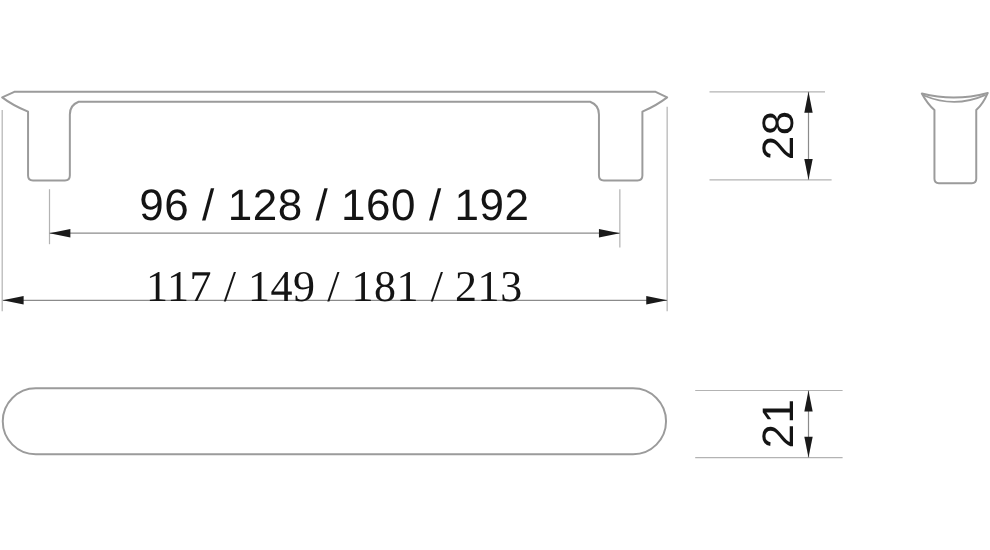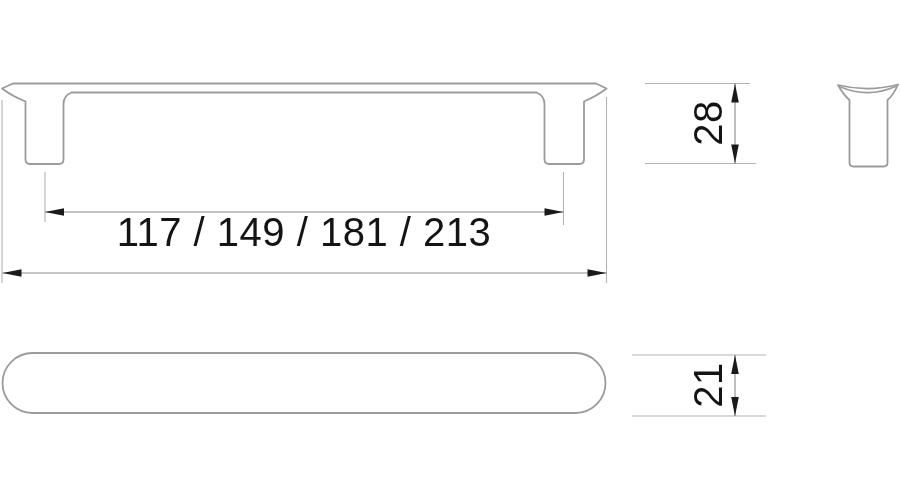--- a/index.html
+++ b/index.html
@@ -121,19 +121,20 @@
 
     <g>
       <line class="ext-line" x1="632" y1="355" x2="766" y2="355"></line>
       <line class="ext-line" x1="632" y1="416" x2="766" y2="416"></line>
       <line class="dim-line" x1="735" y1="355" x2="735" y2="416"></line>
       <polygon class="dim-arrow" points="735,355 731.2,374 738.8,374"></polygon>
       <polygon class="dim-arrow" points="735,416 731.2,397 738.8,397"></polygon>
     </g>
   </svg>
 
+  <div class="dim-label centered" style="left: 45px; top: 167px; width: 518px;">96 / 128 / 160 / 192</div>
 
-  <div class="dim-label centered" style="left: 2px; top: 212px; width: 604px;">117 / 149 / 181 / 213</div>
+  <div class="dim-label centered" style="left: 2px; top: 241px; width: 604px; font-family: Liberation Serif, serif;">117 / 149 / 181 / 213</div>
 
   <div class="dim-label rotated" style="left: 708px; top: 123px;">28</div>
 
   <div class="dim-label rotated" style="left: 708px; top: 385px;">21</div>
 </div>
 
 </body></html>

